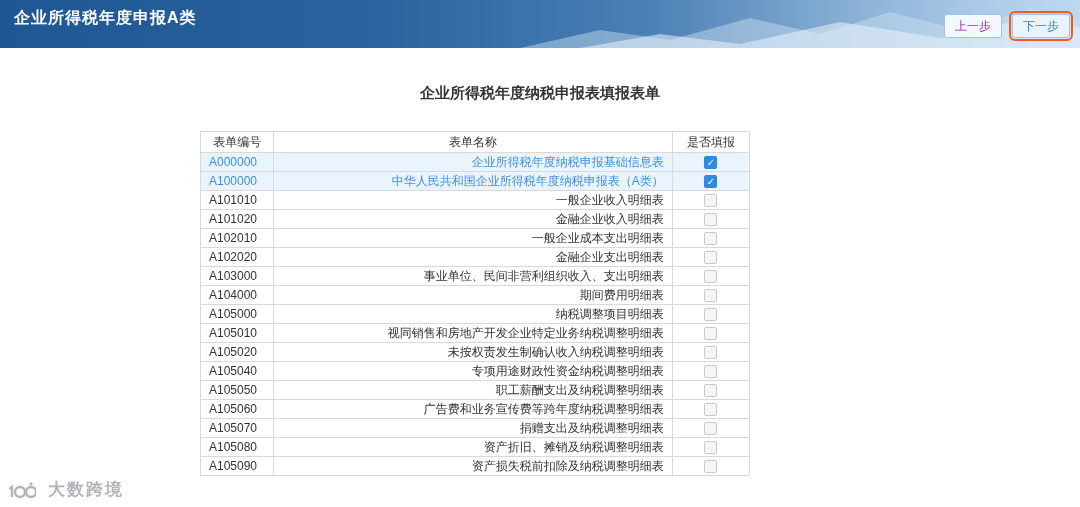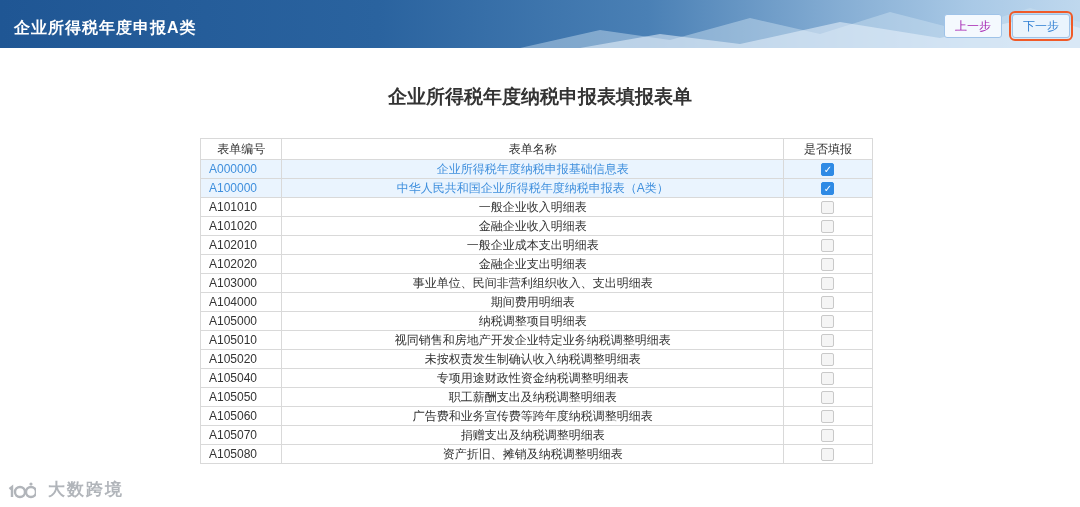--- a/index.html
+++ b/index.html
@@ -10,21 +10,20 @@
     position: relative;
     color: #333;
   }
 
   
   .banner {
     position: relative;
     height: 48px;
     background: linear-gradient(90deg, #1f5694 0%, #2a639f 35%, #4a80b5 60%, #86aed4 78%, #a9c9e6 90%, #bfd8ee 100%);
     display: flex;
-    align-items: center;
     padding: 8px 12px 0 14px;
     overflow: hidden;
   }
   .banner-art { position: absolute; right: 0; top: 0; height: 48px; width: 560px; pointer-events: none; }
   .banner-title {
     position: relative;
     color: #ffffff;
     font-size: 16px;
     font-weight: bold;
     letter-spacing: 1px;
@@ -49,48 +48,48 @@
     color: #2d7dd2;
     border: 1px solid #9fc3e8;
     outline: 2px solid #f05a28; 
     outline-offset: 1px;
   }
 
   
   .page-title {
     margin-top: 36px;
     text-align: center;
-    font-size: 19px;
+    font-size: 15px;
     font-weight: bold;
     color: #333333;
   }
 
   
-  .table-wrap { margin: 28px 0 0 200px; width: 673px; }
+  .table-wrap { margin: 28px 0 0 200px; width: 550px; }
   table.form-table {
     width: 100%;
     border-collapse: collapse;
     font-size: 12px;
   }
   .form-table th, .form-table td {
     border: 1px solid #d9d9d9;
     height: 19px;
     padding: 0 8px;
     white-space: nowrap;
     overflow: hidden;
   }
   .form-table th {
     font-weight: normal;
     color: #333;
     text-align: center;
     background: #ffffff;
     height: 21px;
   }
   .form-table td.code-cell { text-align: left; color: #333; }
-  .form-table td.name-cell { text-align: center; color: #333; }
+  .form-table td.name-cell { text-align: right; color: #333; }
   .form-table td.check-cell { text-align: center; }
   tr.hl { background: #eaf4fe; }
   tr.hl .link { color: #3f8fdd; cursor: pointer; }
 
   .cb {
     display: inline-block;
     width: 13px;
     height: 13px;
     border: 1px solid #c9c9c9;
     border-radius: 2px;
@@ -227,20 +226,25 @@
         <tr>
           <td class="code-cell">A105070</td>
           <td class="name-cell">捐赠支出及纳税调整明细表</td>
           <td class="check-cell"><span class="cb"></span></td>
         </tr>
         <tr>
           <td class="code-cell">A105080</td>
           <td class="name-cell">资产折旧、摊销及纳税调整明细表</td>
           <td class="check-cell"><span class="cb"></span></td>
         </tr>
+        <tr>
+          <td class="code-cell">A105090</td>
+          <td class="name-cell">资产损失税前扣除及纳税调整明细表</td>
+          <td class="check-cell"><span class="cb"></span></td>
+        </tr>
       </tbody>
   </table>
 </div>
 
 <div class="watermark">
   <svg width="28" height="20" viewBox="0 0 28 20">
     <path d="M4 17 L4 7 L1.5 9" stroke="#a9adb3" stroke-width="2.4" fill="none"></path>
     <circle cx="12" cy="12" r="5" stroke="#a9adb3" stroke-width="2.4" fill="none"></circle>
     <circle cx="23" cy="12" r="5" stroke="#a9adb3" stroke-width="2.4" fill="none"></circle>
     <circle cx="23" cy="4" r="1.6" fill="#a9adb3"></circle>

